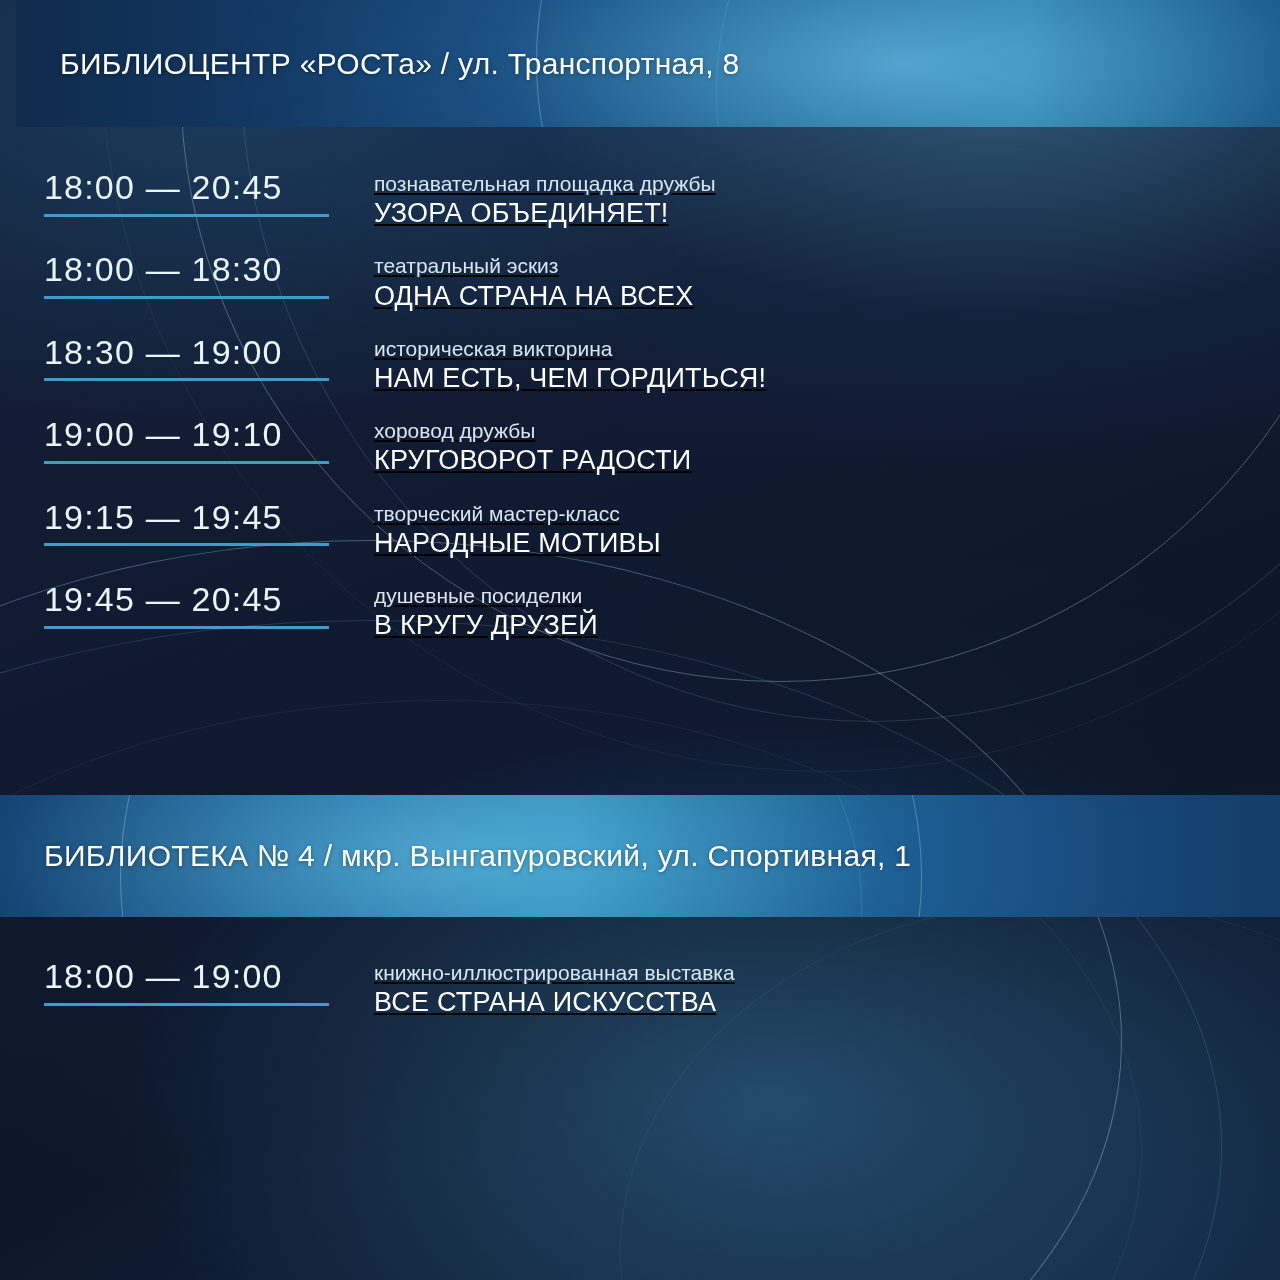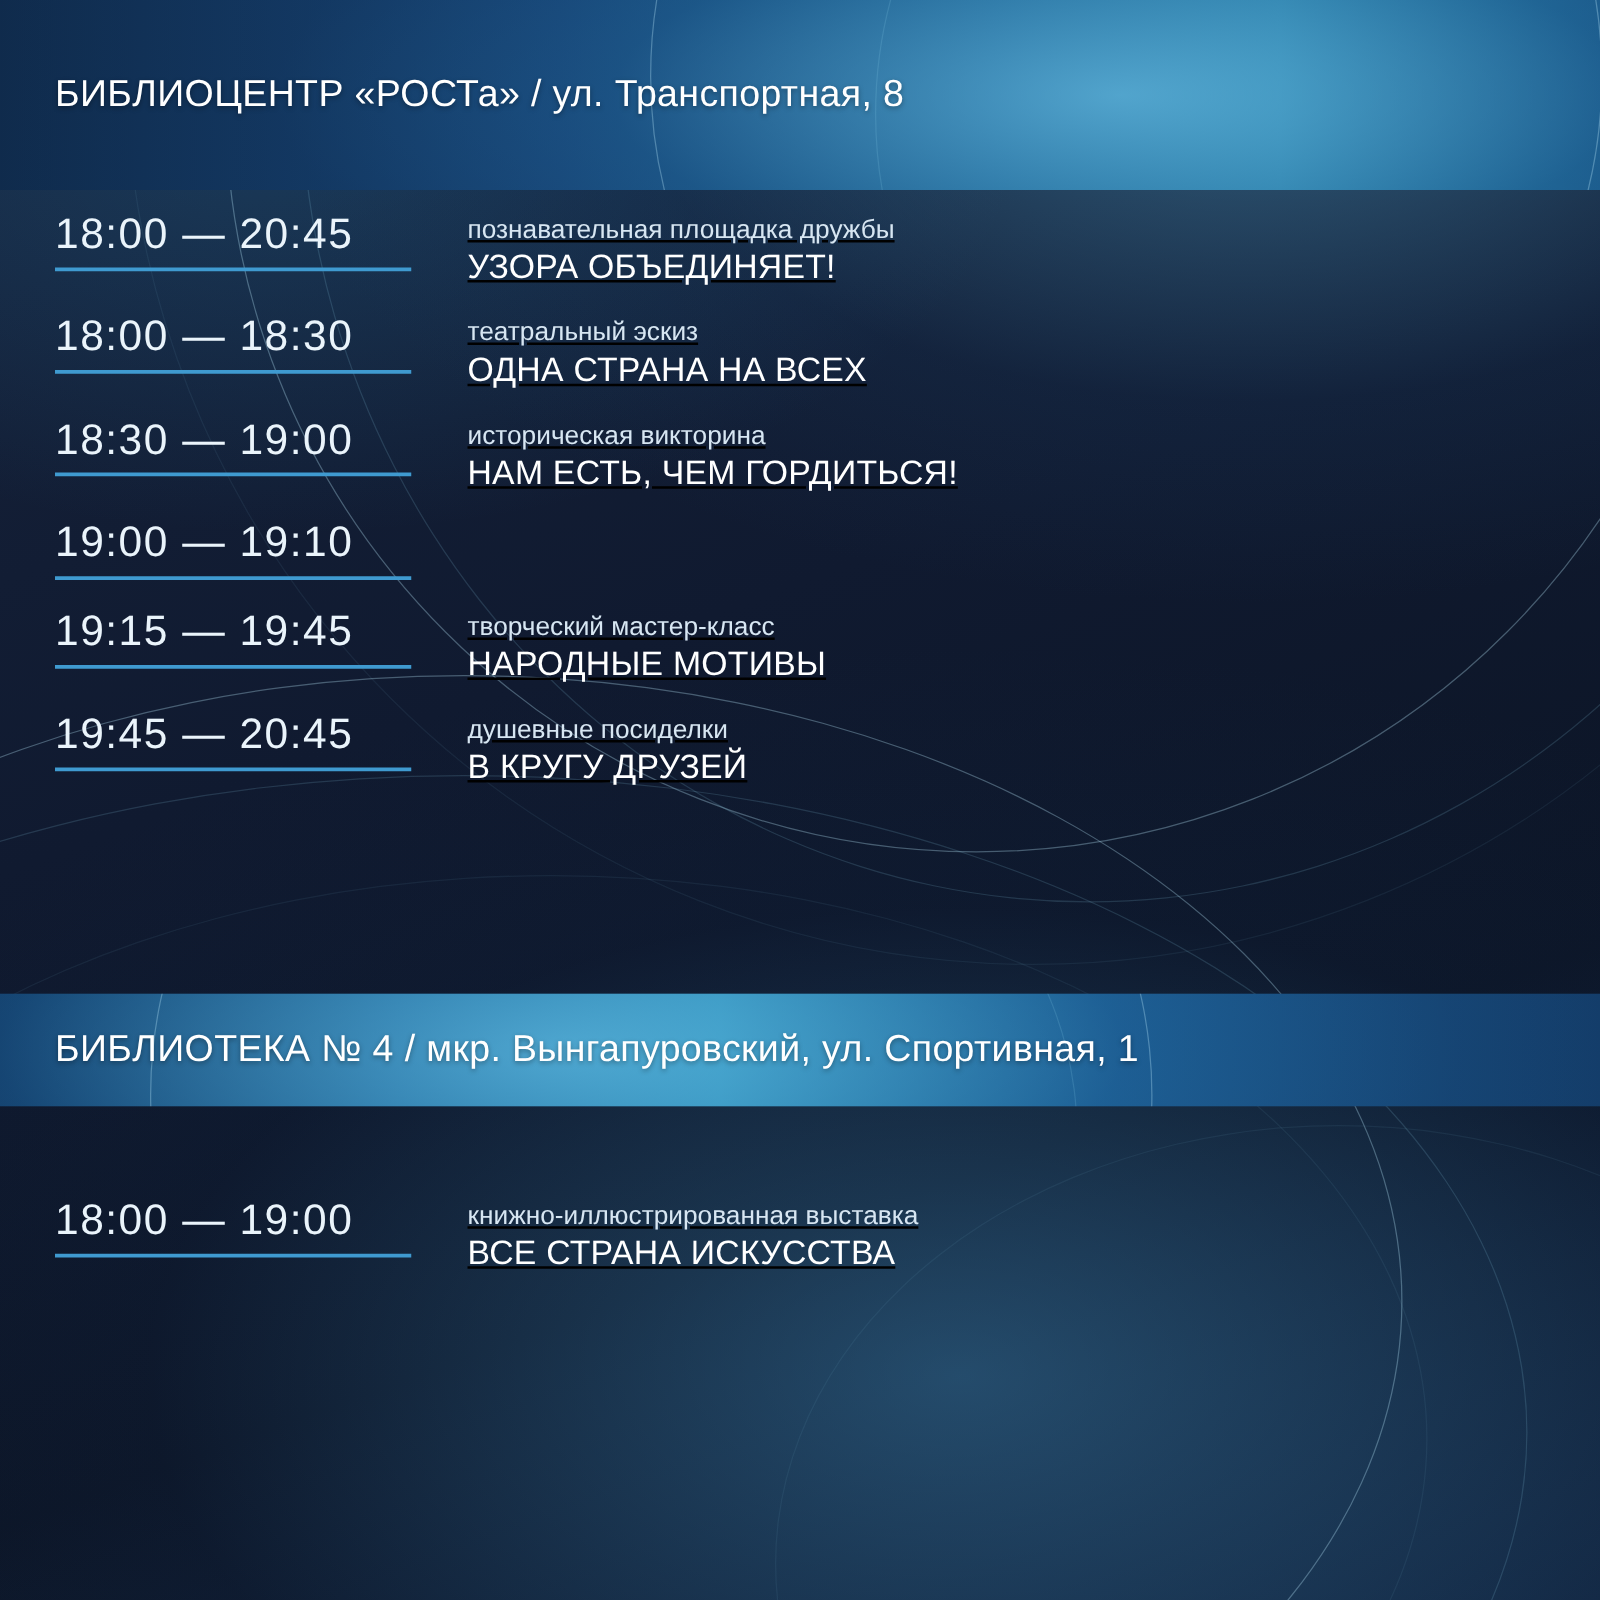--- a/index.html
+++ b/index.html
@@ -32,33 +32,33 @@
     position: absolute;
     border-radius: 50%;
     border: 1px solid rgba(150,215,245,0.16);
     pointer-events: none;
   }
   .swirl.bright { border-color: rgba(185,230,250,0.33); }
   .swirl.faint { border-color: rgba(140,200,235,0.08); }
 
   .topband {
     position: absolute;
-    left: 0; right: 0;
+    left: 16px; right: 0;
     top: 0;
-    height: 152px;
+    height: 127px;
     background:
       radial-gradient(ellipse 900px 300px at 70% 50%, rgba(120,200,235,0.55) 0%, rgba(35,95,140,0.35) 45%, rgba(20,55,95,0.25) 75%),
       linear-gradient(90deg, #0e2746 0%, #16467a 35%, #1d6c9e 62%, #2a88b4 80%, #1b5f92 100%);
       overflow: hidden;
   }
   .midband {
     position: absolute;
     left: 0; right: 0;
     top: 795px;
-    height: 90px;
+    height: 122px;
     background:
       radial-gradient(ellipse 900px 300px at 35% 50%, rgba(120,205,240,0.5) 0%, rgba(30,95,145,0.3) 50%, rgba(18,50,90,0.2) 80%),
       linear-gradient(90deg, #123a66 0%, #1d6da0 25%, #2b93bf 45%, #1d5e95 70%, #14406e 100%);
     overflow: hidden;
   }
   .band-title {
     position: absolute;
     left: 44px;
     top: 50%;
     transform: translateY(-50%);
@@ -178,20 +178,24 @@
           <div class="event-kind">историческая викторина</div>
           <div class="event-name">НАМ ЕСТЬ, ЧЕМ ГОРДИТЬСЯ!</div>
         </div>
       </div>
 
       <div class="row">
         <div class="time-cell">
           <div class="time">19:00 — 19:10</div>
           <div class="time-rule"></div>
         </div>
+        <div class="event-cell">
+          <div class="event-kind">хоровод дружбы</div>
+          <div class="event-name">КРУГОВОРОТ РАДОСТИ</div>
+        </div>
       </div>
 
       <div class="row">
         <div class="time-cell">
           <div class="time">19:15 — 19:45</div>
           <div class="time-rule"></div>
         </div>
         <div class="event-cell">
           <div class="event-kind">творческий мастер-класс</div>
           <div class="event-name">НАРОДНЫЕ МОТИВЫ</div>

